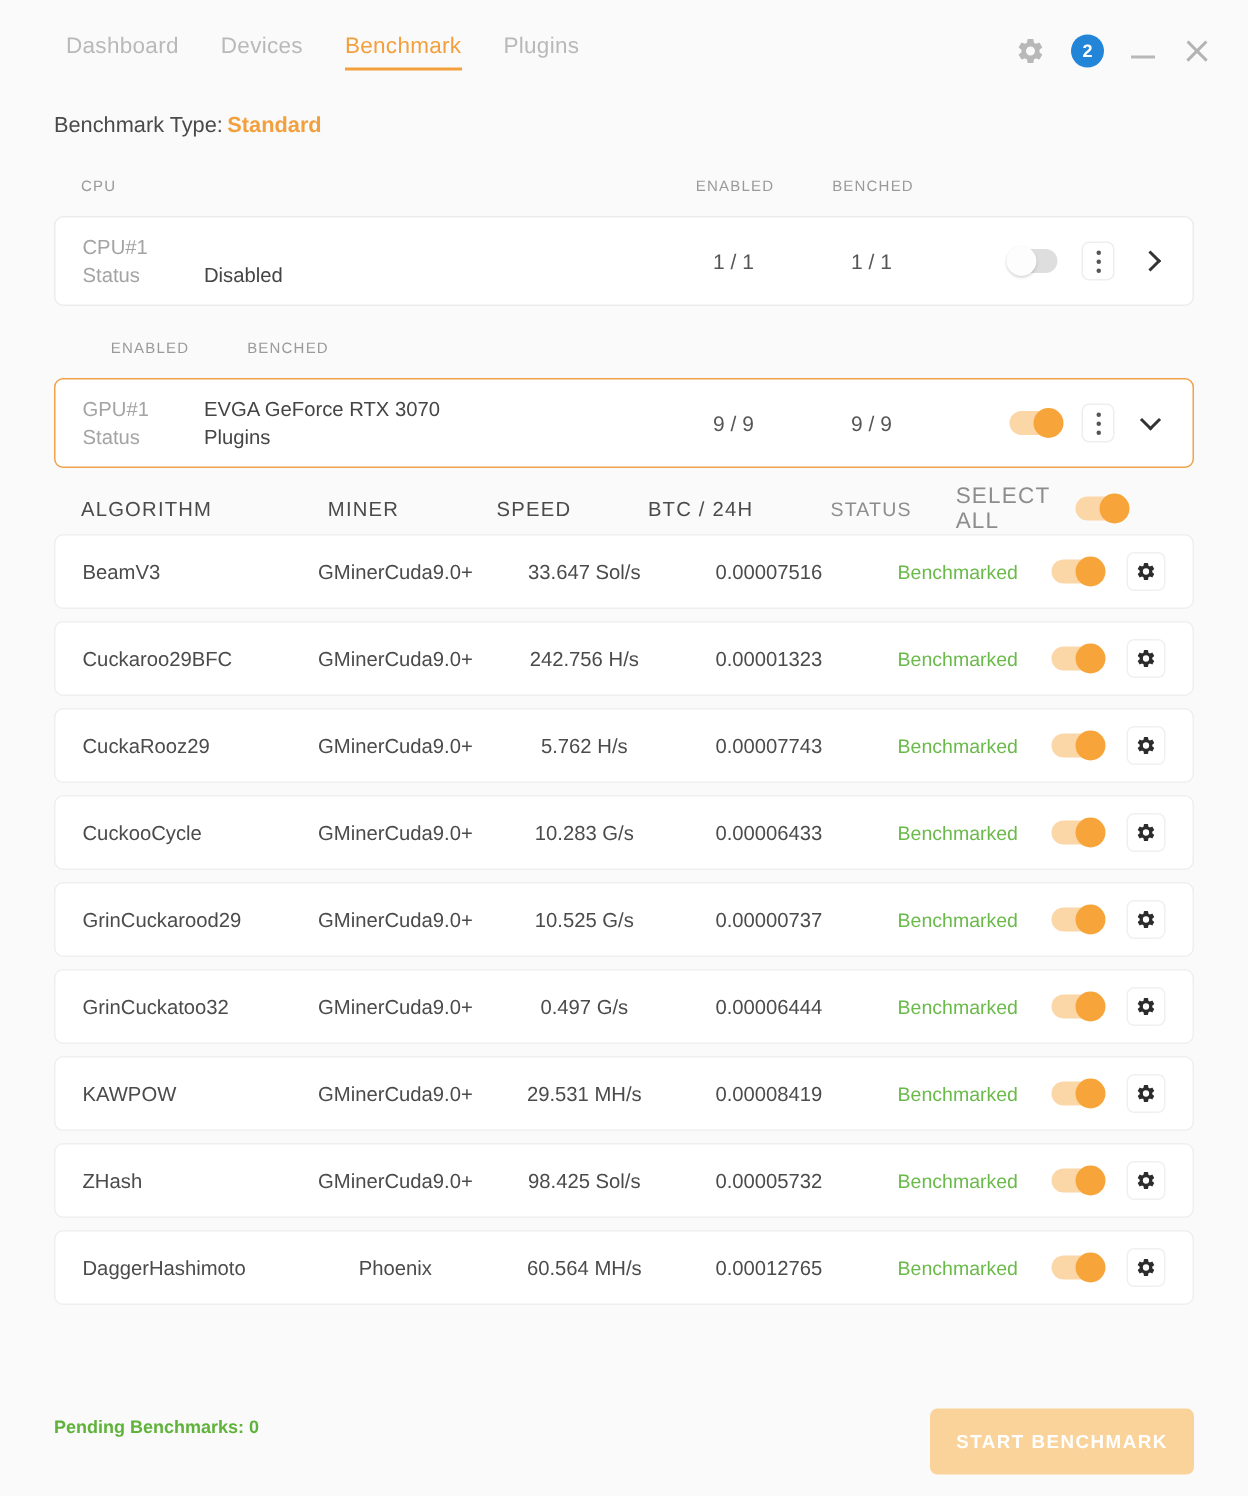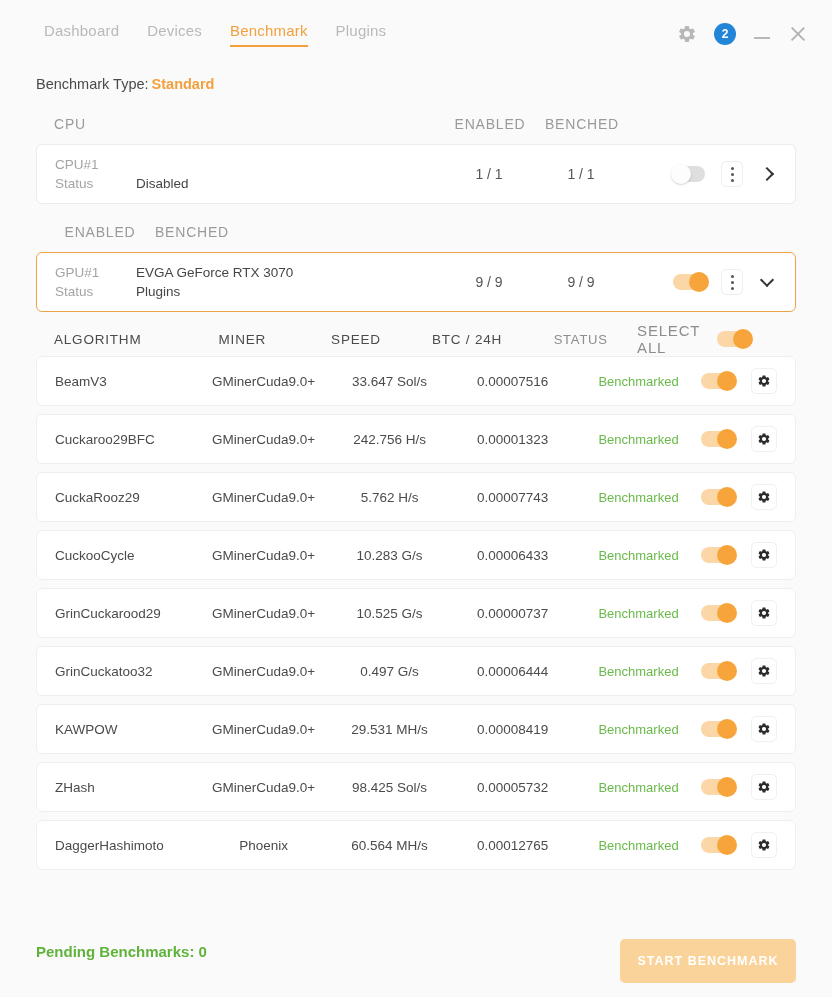--- a/index.html
+++ b/index.html
@@ -50,21 +50,21 @@
   
   .bench-type {
     padding: 8px 36px 18px 36px; font-size: 14.5px; color: #4a4a4a;
   }
   .bench-type .val { color: #f2a03d; font-weight: bold; margin-left: 3px; }
 
   
   .section { padding: 0 36px; }
   .dev-head {
     display: flex; align-items: center; height: 28px;
-    font-size: 14px; letter-spacing: .8px; color: #9a9a9a;
+    font-size: 10px; letter-spacing: .8px; color: #9a9a9a;
     padding: 0 18px;
   }
   .dev-head .c-name { flex: 1; }
   .dev-head .c-enabled { width: 92px; text-align: center; }
   .dev-head .c-benched { width: 92px; text-align: center; }
   .dev-head .c-ctl { width: 150px; }
 
   .dev-card {
     background: #fff; border: 1px solid #ececec; border-radius: 6px;
     height: 60px; display: flex; align-items: center; padding: 0 18px;
@@ -139,21 +139,21 @@
     background: #fff; display: flex; align-items: center; justify-content: center;
     cursor: pointer; flex: none;
   }
   .gear-box svg { fill: #2c2c2c; }
 
   
   .footer {
     position: absolute; left: 0; right: 0; bottom: 0; height: 92px;
     display: flex; align-items: center; padding: 0 36px;
   }
-  .pending { font-size: 15px; font-weight: bold; color: #5fb33a; flex: 1; }
+  .pending { font-size: 12px; font-weight: bold; color: #5fb33a; flex: 1; }
   .start-btn {
     width: 176px; height: 44px; border-radius: 5px;
     background: #fad39a; color: #ffffff; border: none;
     font-size: 12.5px; letter-spacing: 1px; font-weight: bold;
     cursor: pointer; font-family: "Liberation Sans", sans-serif; margin-top: 20px;
   }
   .divider-space { height: 14px; }
 </style>
 </head>
 <body>

